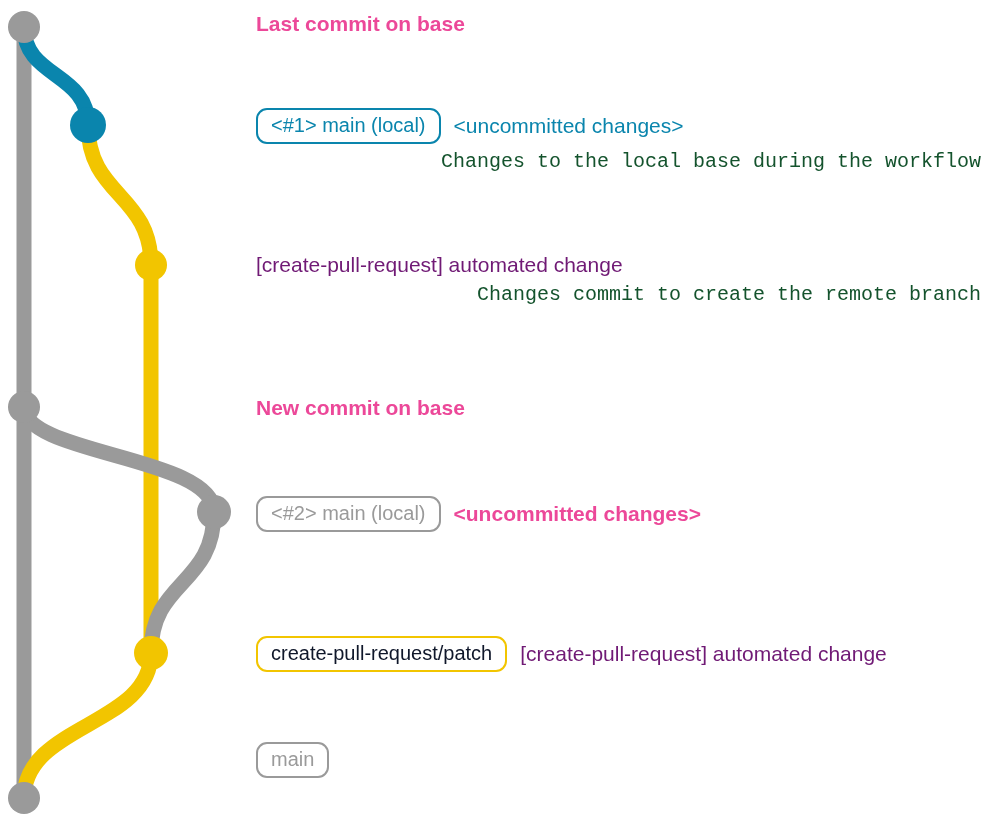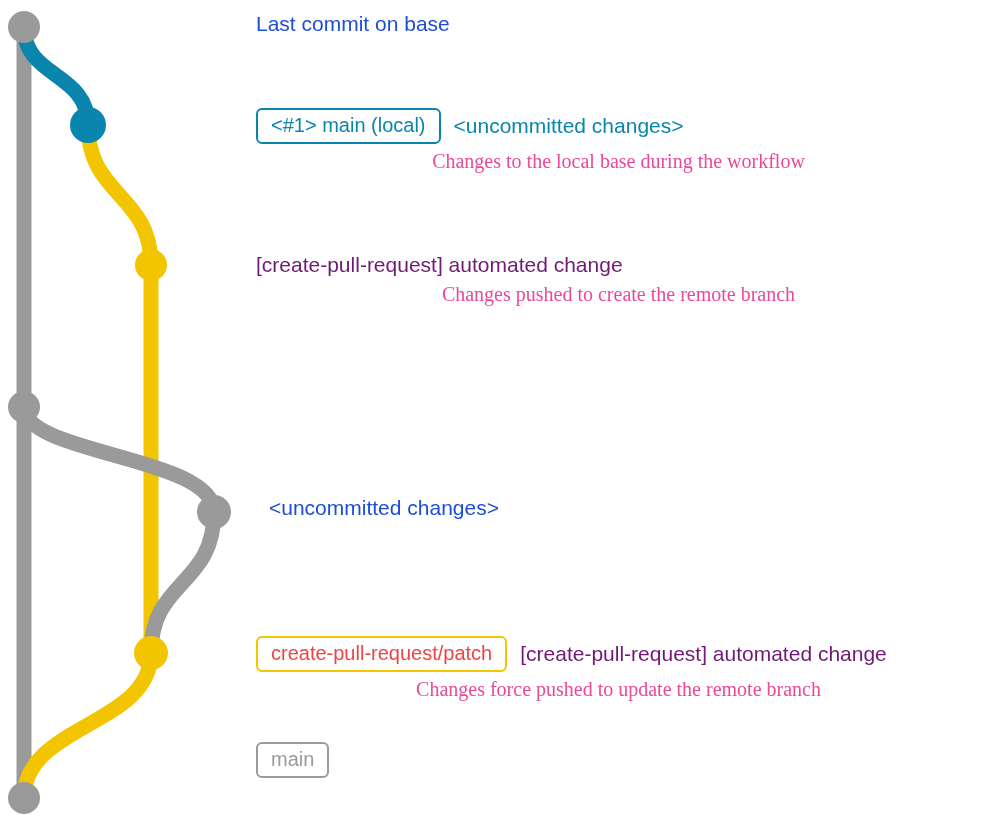--- a/index.html
+++ b/index.html
@@ -40,51 +40,51 @@
 
   .row-head {
     display: flex;
     align-items: center;
     white-space: nowrap;
   }
 
   .tag {
     display: inline-block;
     border: 2px solid #9a9a9a;
-    border-radius: 6px;
+    border-radius: 11px;
     padding: 4px 13px 5px 13px;
     font-size: 20px;
     line-height: 23px;
     color: #9a9a9a;
     background: transparent;
     white-space: nowrap;
   }
   .tag.teal   { border-color: #0a85ad; color: #0a85ad; }
-  .tag.yellow { border-color: #f2c500; color: #ef4444; }
+  .tag.yellow { border-color: #f2c500; color: #0f172a; }
   .tag.gray   { border-color: #9a9a9a; color: #9a9a9a; }
 
   .subject {
     font-size: 21px;
     line-height: 24px;
     margin-left: 13px;
     white-space: nowrap;
   }
   .subject.teal   { color: #0a85ad; }
   .subject.yellow { color: #701a75; }
-  .subject.gray   { color: #1d4ed8; }
+  .subject.gray   { color: #ec4899; font-weight: bold; }
 
   
   .row-head.no-tag .subject { margin-left: 0; }
 
   .note {
-    font-family: Liberation Serif, serif;
+    font-family: Liberation Mono, monospace;
     font-size: 20px;
     line-height: 23px;
-    color: #ec4899;
-    text-align: center;
+    color: #14532d;
+    text-align: right;
     margin-top: 6px;
     white-space: nowrap;
   }
 </style>
 </head>
 <body>
 
 <div id="page">
 
   <svg id="graph" viewBox="0 0 981 827">
@@ -126,36 +126,41 @@
         <span class="tag teal">&lt;#1&gt; main (local)</span>
         <span class="subject teal">&lt;uncommitted changes&gt;</span>
       </div>
       <div class="note">Changes to the local base during the workflow</div>
     </div>
 
     <div class="row" style="top:253px">
       <div class="row-head no-tag">
         <span class="subject yellow">[create-pull-request] automated change</span>
       </div>
-      <div class="note">Changes pushed to create the remote branch</div>
+      <div class="note">Changes commit to create the remote branch</div>
     </div>
 
+    <div class="row" style="top:396px">
+      <div class="row-head no-tag">
+        <span class="subject gray">New commit on base</span>
+      </div>
+    </div>
 
     <div class="row" style="top:496px">
       <div class="row-head">
+        <span class="tag gray">&lt;#2&gt; main (local)</span>
         <span class="subject gray">&lt;uncommitted changes&gt;</span>
       </div>
     </div>
 
     <div class="row" style="top:636px">
       <div class="row-head">
         <span class="tag yellow">create-pull-request/patch</span>
         <span class="subject yellow">[create-pull-request] automated change</span>
       </div>
-      <div class="note">Changes force pushed to update the remote branch</div>
     </div>
 
     <div class="row" style="top:742px">
       <div class="row-head">
         <span class="tag gray">main</span>
       </div>
     </div>
 
   </div>
 </div>

